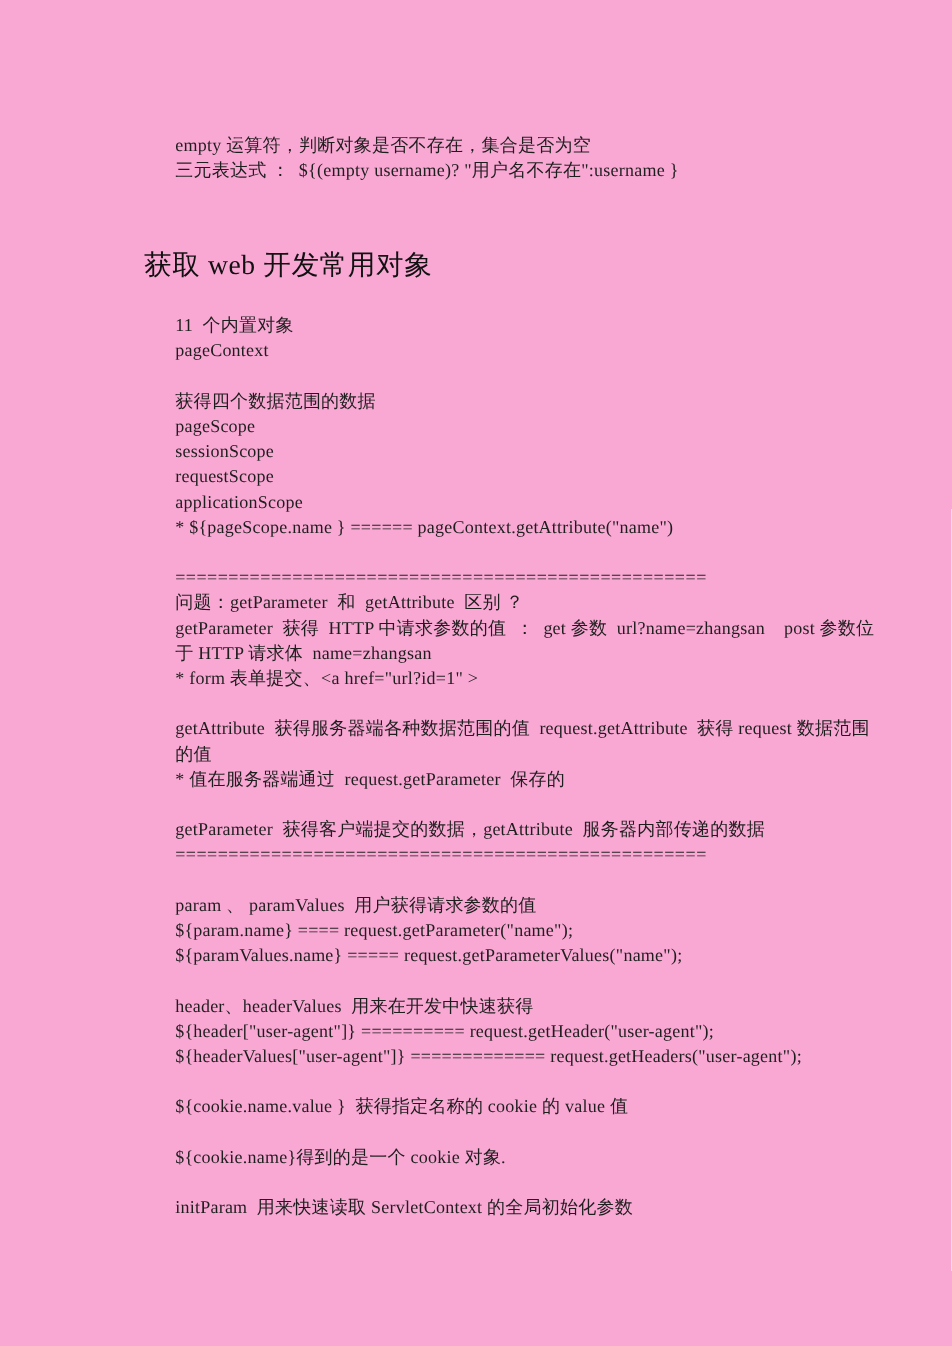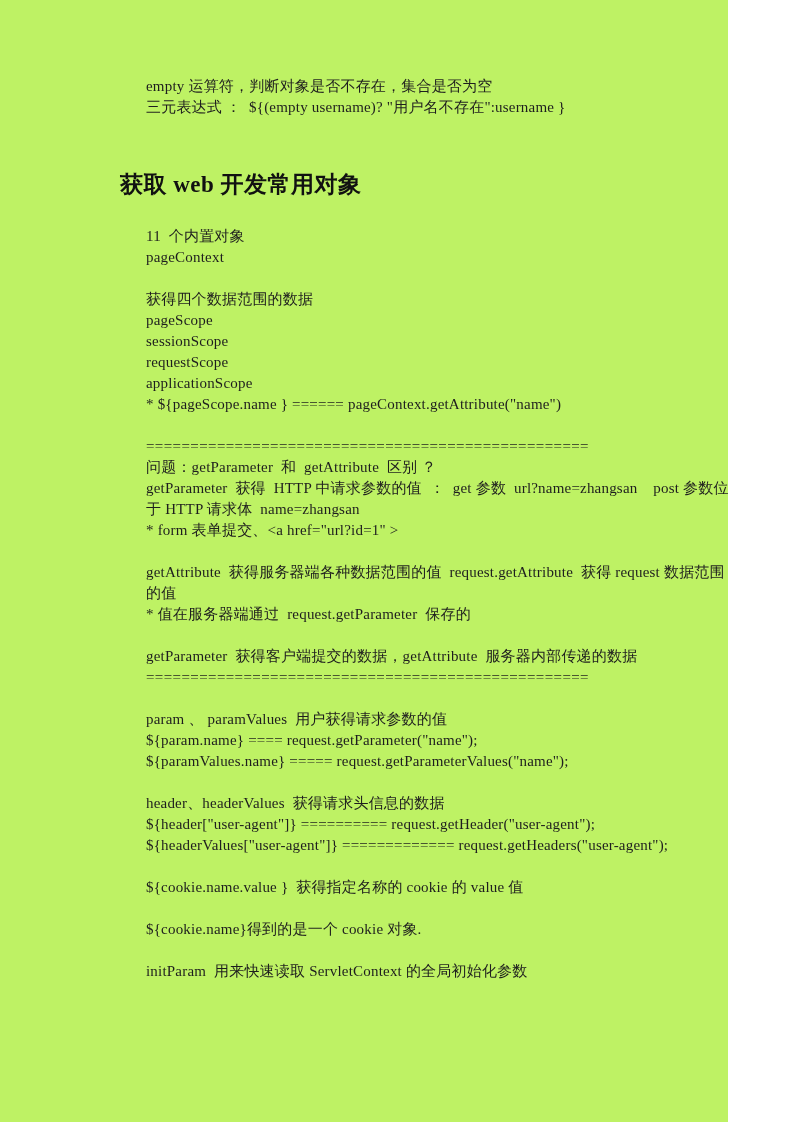--- a/index.html
+++ b/index.html
@@ -9,45 +9,45 @@
   }
   body {
     width: 793px;
     height: 1122px;
     overflow: hidden;
     font-family: "Liberation Serif", "DejaVu Serif", serif;
     color: #1e1e1e;
   }
   .page {
     position: relative;
-    width: 728px;
+    width: 793px;
     height: 1122px;
     box-sizing: border-box;
-    padding-top: 76px;
-    background: #bef264;
+    padding-top: 112px;
+    background: #f9a8d4;
   }
   .line {
     margin-left: 146px;
     margin-right: 60px;
     font-size: 15px;
     line-height: 21px;
     height: 21px;
     white-space: pre;
     letter-spacing: 0.2px;
     overflow: visible;
   }
   .line.blank {
     
   }
   .separator {
     letter-spacing: 0.4px;
   }
   .heading {
     font-size: 23px;
-    font-weight: 700;
+    font-weight: 400;
     line-height: 30px;
     height: 30px;
     margin: 52px 0 26px 120px;
     letter-spacing: 0.5px;
     color: #111111;
     white-space: pre;
   }
 </style>
 </head>
 <body>
@@ -79,21 +79,21 @@
   <div class="line">的值</div>
   <div class="line">* 值在服务器端通过  request.getParameter  保存的</div>
   <div class="line blank"></div>
   <div class="line">getParameter  获得客户端提交的数据，getAttribute  服务器内部传递的数据</div>
   <div class="line separator">==================================================</div>
   <div class="line blank"></div>
   <div class="line">param 、 paramValues  用户获得请求参数的值</div>
   <div class="line">${param.name} ==== request.getParameter("name");</div>
   <div class="line">${paramValues.name} ===== request.getParameterValues("name");</div>
   <div class="line blank"></div>
-  <div class="line">header、headerValues  获得请求头信息的数据</div>
+  <div class="line">header、headerValues  用来在开发中快速获得</div>
   <div class="line">${header["user-agent"]} ========== request.getHeader("user-agent");</div>
   <div class="line">${headerValues["user-agent"]} ============= request.getHeaders("user-agent");</div>
   <div class="line blank"></div>
   <div class="line">${cookie.name.value }  获得指定名称的 cookie 的 value 值</div>
   <div class="line blank"></div>
   <div class="line">${cookie.name}得到的是一个 cookie 对象.</div>
   <div class="line blank"></div>
   <div class="line">initParam  用来快速读取 ServletContext 的全局初始化参数</div>
 
 </div>

